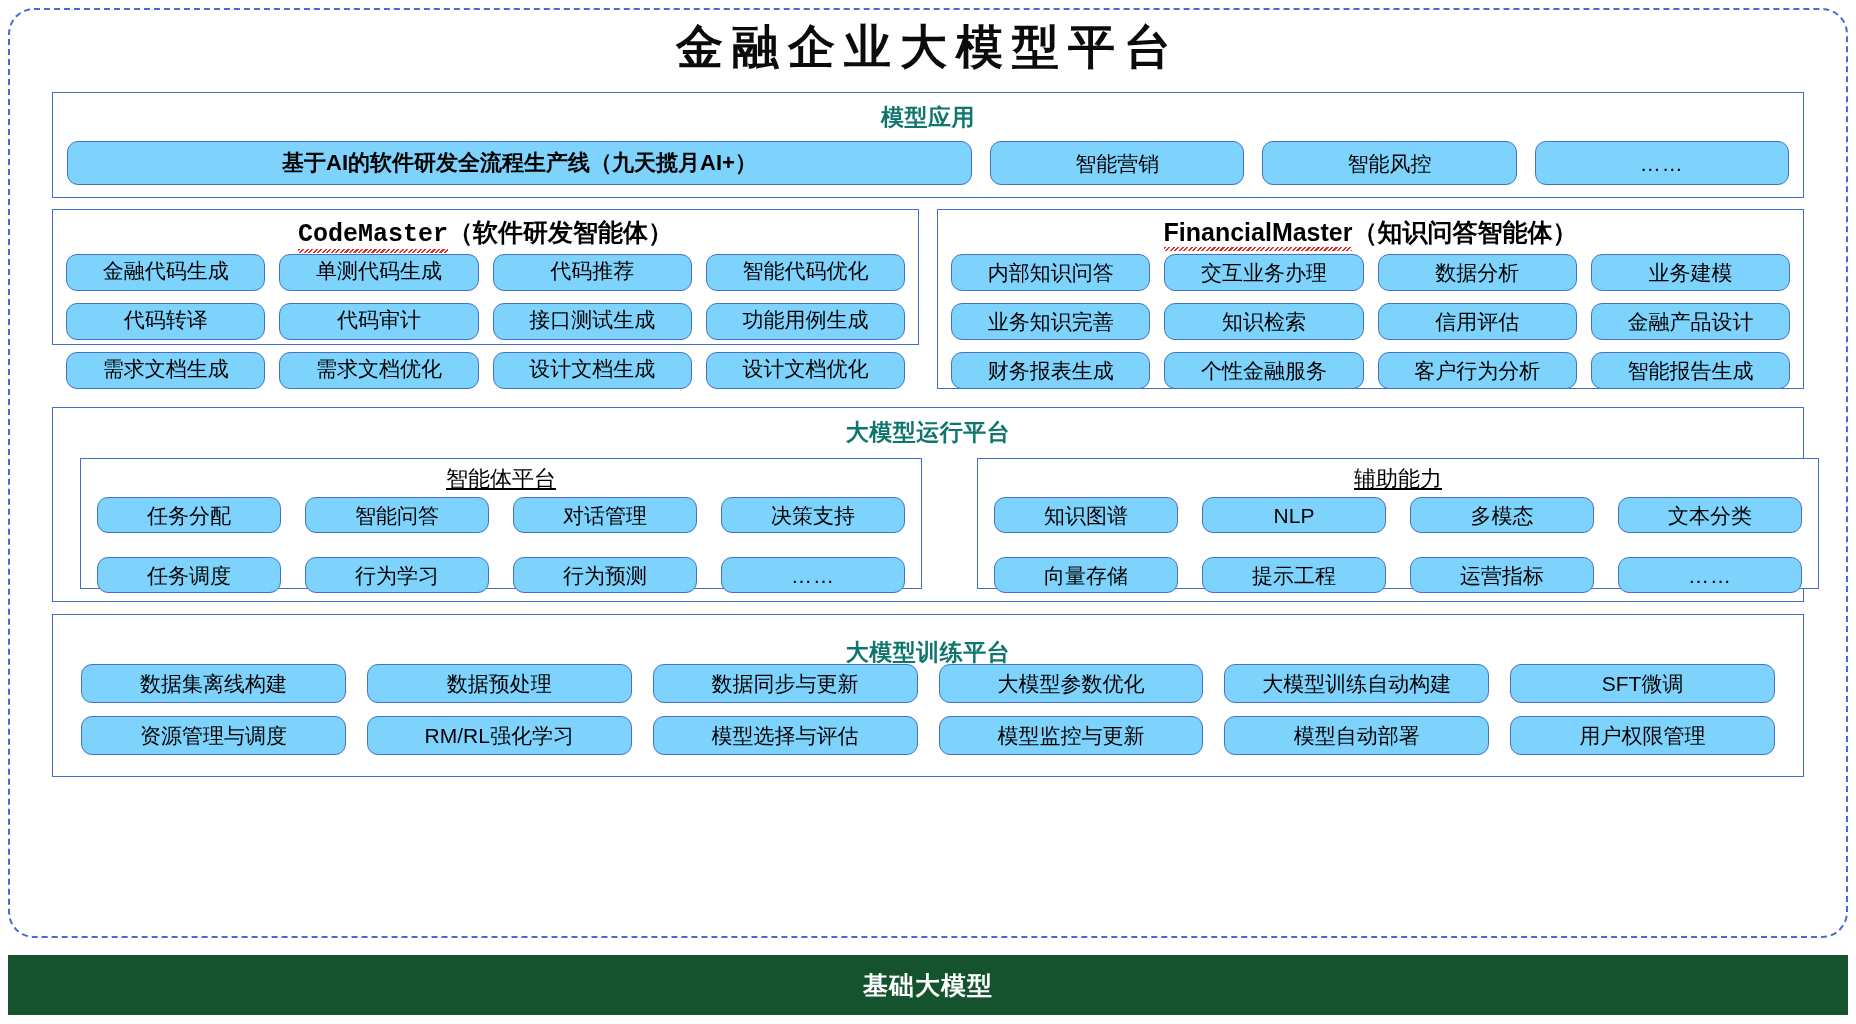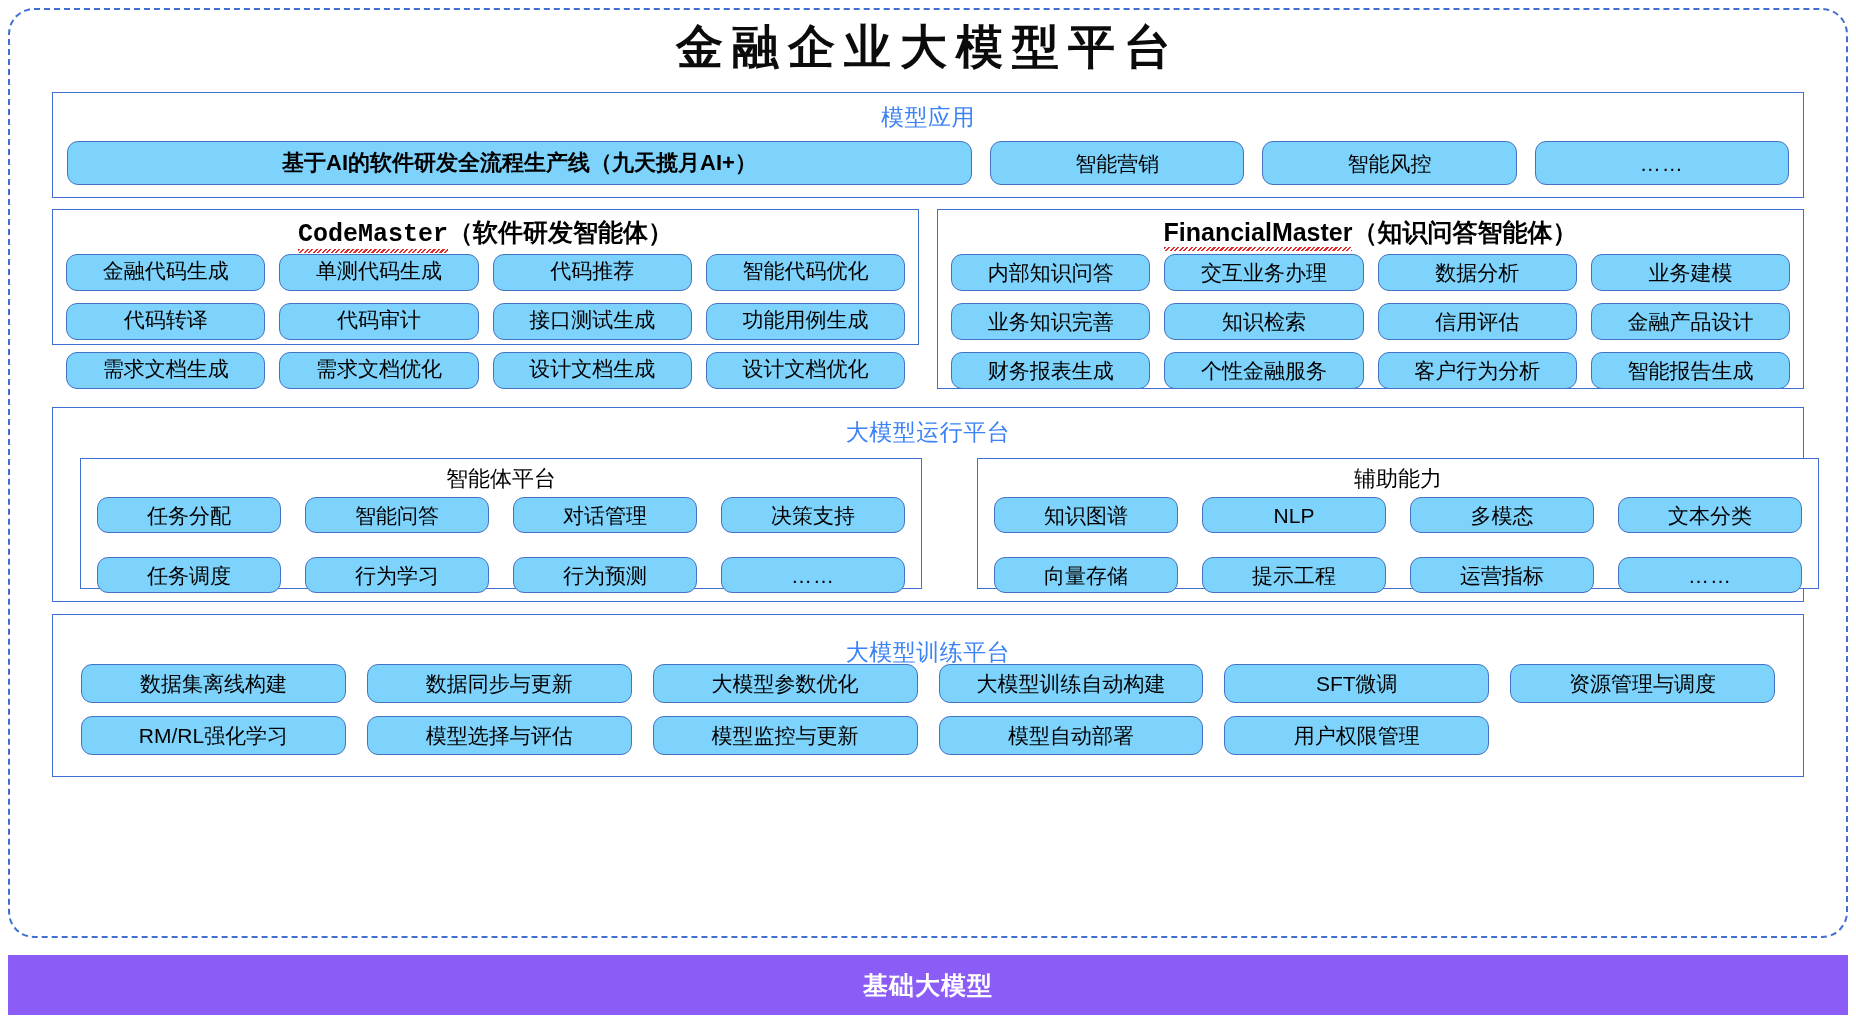--- a/index.html
+++ b/index.html
@@ -54,22 +54,22 @@
   .panel {
     position: absolute;
     box-sizing: border-box;
     border: 1.5px solid #3f6fd0;
     background: #ffffff;
   }
 
   .panel-title {
     text-align: center;
     font-size: 23px;
-    font-weight: 400;
-    color: #3b82f6;
+    font-weight: 700;
+    color: #0f766e;
     letter-spacing: 0.5px;
   }
 
   
   .chip {
     box-sizing: border-box;
     border: 1.4px solid #4472c4;
     border-radius: 11px;
     background: #7dd3fc;
     display: flex;
@@ -177,20 +177,21 @@
     left: 924px;
     top: 50px;
     width: 842px;
     height: 131px;
   }
   .sub-box-title {
     text-align: center;
     font-size: 22px;
     font-weight: 400;
     margin-top: 5px;
+    text-decoration: underline;
   }
   .sub-grid {
     position: absolute;
     left: 16px;
     right: 16px;
     top: 38px;
     display: grid;
     grid-template-columns: repeat(4, 1fr);
     grid-auto-rows: 36px;
     column-gap: 21px;
@@ -218,21 +219,21 @@
     row-gap: 13px;
   }
 
   
   #base-model-bar {
     position: absolute;
     left: 8px;
     top: 955px;
     width: 1840px;
     height: 60px;
-    background: #8b5cf6;
+    background: #14532d;
     display: flex;
     align-items: center;
     justify-content: center;
     color: #ffffff;
     font-size: 25px;
     font-weight: 700;
     letter-spacing: 1px;
   }
 </style>
 </head>
@@ -323,20 +324,21 @@
         <div class="chip">运营指标</div>
         <div class="chip dots">……</div>
       </div>
     </div>
   </div>
 
   <div class="panel" id="training-section">
     <div class="panel-title">大模型训练平台</div>
     <div class="training-grid">
       <div class="chip">数据集离线构建</div>
+      <div class="chip">数据预处理</div>
       <div class="chip">数据同步与更新</div>
       <div class="chip">大模型参数优化</div>
       <div class="chip">大模型训练自动构建</div>
       <div class="chip">SFT微调</div>
       <div class="chip">资源管理与调度</div>
       <div class="chip">RM/RL强化学习</div>
       <div class="chip">模型选择与评估</div>
       <div class="chip">模型监控与更新</div>
       <div class="chip">模型自动部署</div>
       <div class="chip">用户权限管理</div>

